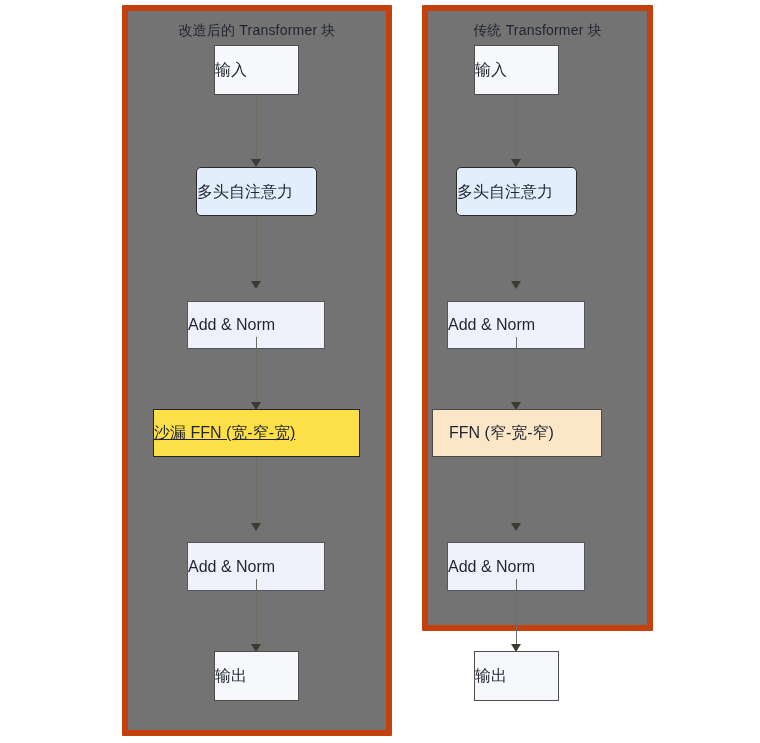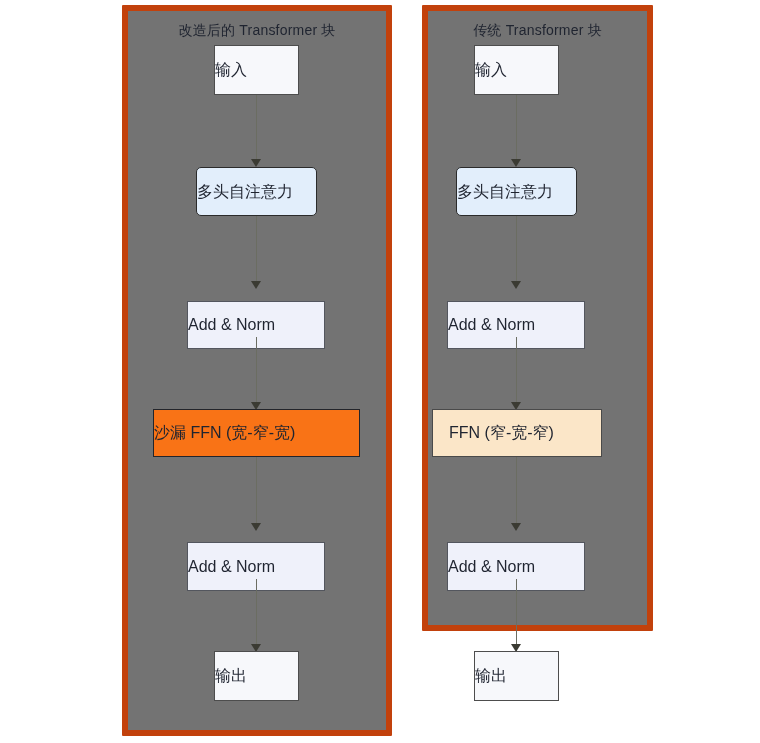--- a/index.html
+++ b/index.html
@@ -66,22 +66,23 @@
     background: #eff1fa;
     border: 1.4px solid #53565e;
     margin-top: 12px;
   }
   .node-attn {
     background: #e2eefb;
     border: 1.5px solid #2b2b2b;
     border-radius: 5px;
   }
   .node-ffn-blue {
-    background: #f97316;
+    background: #fde047;
     border: 1.7px solid #23252b;
+    text-decoration: underline;
   }
   .node-ffn-orange {
     background: #fbe6c8;
     border: 1.7px solid #4a4a4a;
   }
 
   
   .edge {
     position: absolute;
     width: 0;

